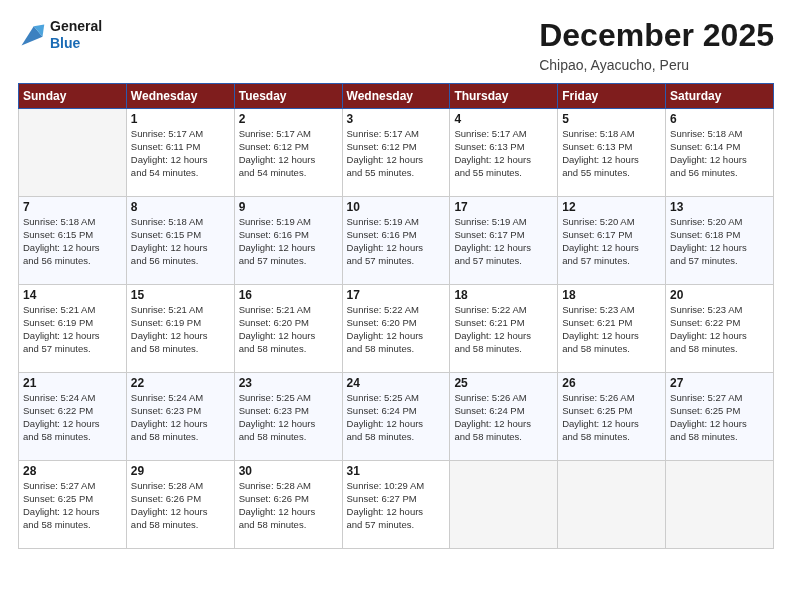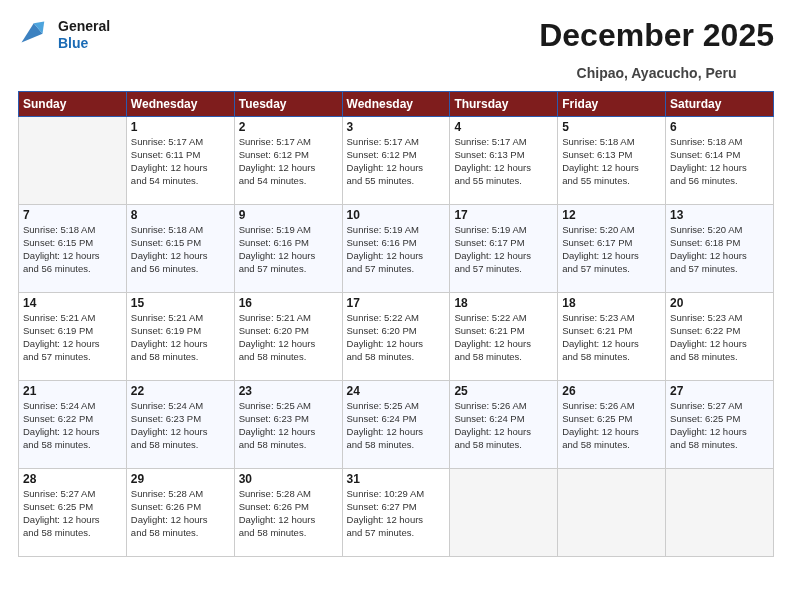--- a/index.html
+++ b/index.html
@@ -19,40 +19,40 @@
       flex-direction: column;
     }
     .header {
       display: flex;
       align-items: flex-start;
       justify-content: space-between;
       margin-bottom: 10px;
     }
     .logo {
       display: flex;
-      gap: 12px;
+      align-items: center;
+      gap: 4px;
     }
     .logo-icon {
       width: 28px;
       height: 28px;
     }
     .title-block {
-      text-align: center;
+      text-align: left;
     }
     .month-title {
       font-size: 32px;
       font-weight: bold;
       color: #1a1a1a;
       line-height: 1.1;
     }
     .location {
       font-size: 14px;
       color: #444;
-      margin-top: 12px;
-      font-weight: bold;
+      margin-top: 4px;
     }
     table {
       width: 100%;
       border-collapse: collapse;
       table-layout: fixed;
     }
     thead th {
       background: #7f1d1d;
       color: #fff;
       font-size: 12px;

